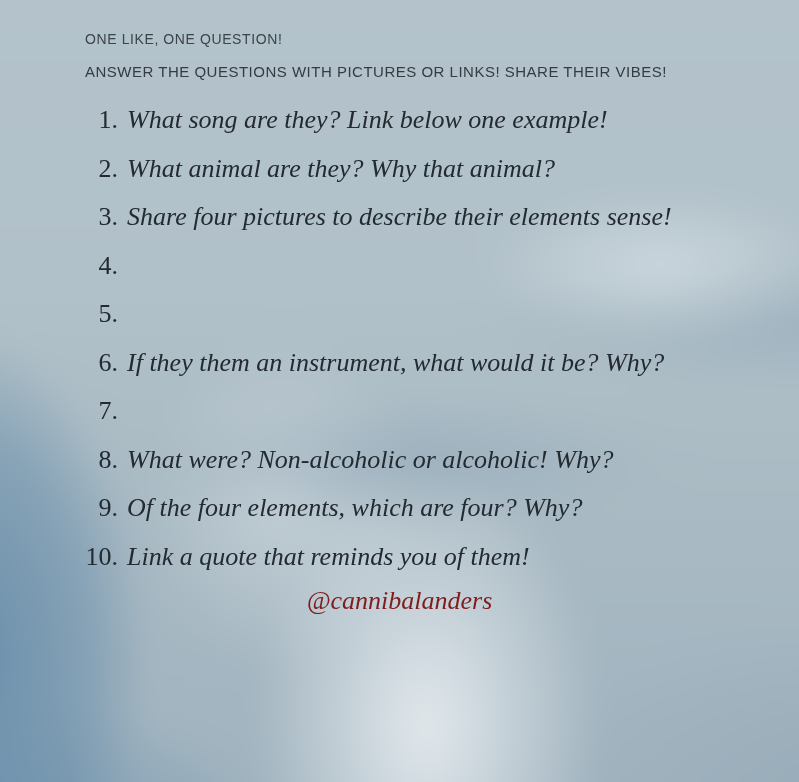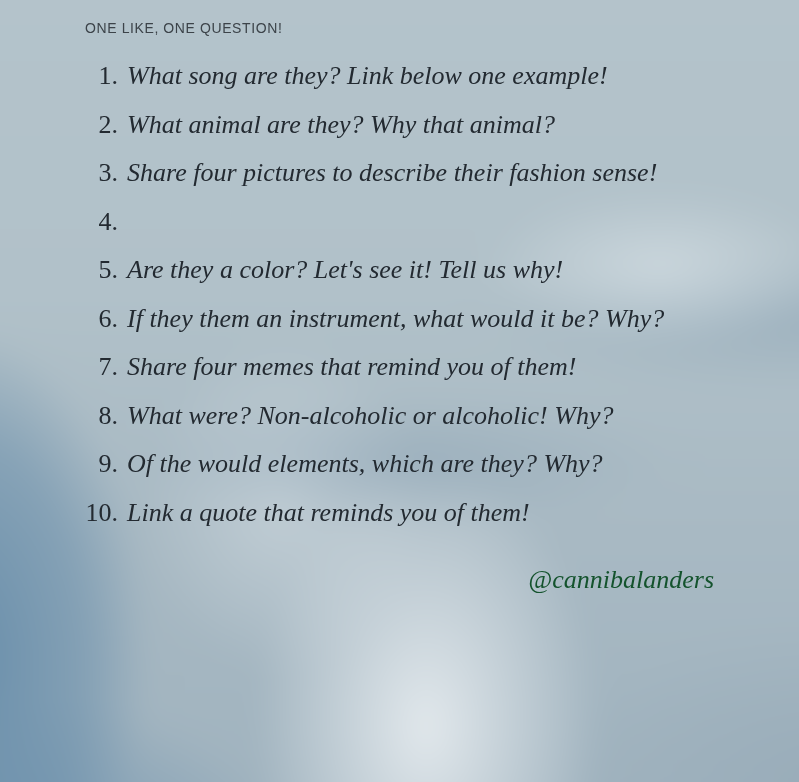--- a/index.html
+++ b/index.html
@@ -23,21 +23,21 @@
       radial-gradient(ellipse 280px 480px at 1% 80%,  rgba(100,139,169,0.95) 0%, rgba(100,139,169,0.5) 45%, rgba(100,139,169,0) 68%),
       radial-gradient(ellipse 380px 260px at 10% 104%, rgba(110,146,174,0.85) 0%, rgba(110,146,174,0) 65%),
       radial-gradient(ellipse 280px 430px at 53% 88%, rgba(233,238,241,0.90) 0%, rgba(233,238,241,0) 62%),
       radial-gradient(ellipse 220px 260px at 37% 63%, rgba(213,222,227,0.55) 0%, rgba(213,222,227,0) 65%),
       radial-gradient(ellipse 460px 240px at 100% 94%, rgba(146,166,180,0.55) 0%, rgba(146,166,180,0) 65%),
       linear-gradient(180deg, #b4c3cb 0%, #b1c1c9 38%, #a8b9c3 66%, #9fb2be 100%);
   }
   .content {
     position: absolute;
     inset: 0;
-    padding: 20px 85px 0 85px;
+    padding: 31px 85px 0 85px;
   }
   .kicker {
     font-family: "Liberation Sans", sans-serif;
     font-size: 14px;
     letter-spacing: 0.6px;
     color: #3c4349;
   }
   .title {
     margin: 14px 0 0 -3px;
     font-family: "Liberation Sans", sans-serif;
@@ -72,69 +72,68 @@
   .q-item:last-child { margin-bottom: 3px; }
   .q-num {
     flex: 0 0 33px;
     text-align: right;
     margin-right: 9px;
     font-style: normal;
   }
   .q-item.tight .q-num { margin-right: 2px; }
   .q-text { font-style: italic; }
   .credit {
-    margin-top: 38px;
-    text-align: right;
+    margin-top: 15px;
+    text-align: center;
     font-style: italic;
     font-size: 26px;
-    color: #14532d;
+    color: #7f1d1d;
   }
 </style>
 </head>
 <body>
 
 <div class="poster">
   <div class="bg-photo"></div>
   <div class="content">
     <div class="kicker">ONE LIKE, ONE QUESTION!</div>
+    <div class="subtitle">ANSWER THE QUESTIONS WITH PICTURES OR LINKS! SHARE THEIR VIBES!</div>
     <ol class="q-list">
         <li class="q-item">
     <span class="q-num">1.</span>
     <span class="q-text">What song are they? Link below one example!</span>
   </li>
         <li class="q-item">
     <span class="q-num">2.</span>
     <span class="q-text">What animal are they? Why that animal?</span>
   </li>
         <li class="q-item">
     <span class="q-num">3.</span>
-    <span class="q-text">Share four pictures to describe their fashion sense!</span>
+    <span class="q-text">Share four pictures to describe their elements sense!</span>
   </li>
         <li class="q-item tight">
     <span class="q-num">4.</span>
   </li>
         <li class="q-item">
     <span class="q-num">5.</span>
-    <span class="q-text">Are they a color? Let's see it! Tell us why!</span>
   </li>
         <li class="q-item">
     <span class="q-num">6.</span>
     <span class="q-text">If they them an instrument, what would it be? Why?</span>
   </li>
         <li class="q-item">
     <span class="q-num">7.</span>
-    <span class="q-text">Share four memes that remind you of them!</span>
   </li>
         <li class="q-item">
     <span class="q-num">8.</span>
     <span class="q-text">What were? Non-alcoholic or alcoholic! Why?</span>
   </li>
         <li class="q-item">
     <span class="q-num">9.</span>
-    <span class="q-text">Of the would elements, which are they? Why?</span>
+    <span class="q-text">Of the four elements, which are four? Why?</span>
   </li>
         <li class="q-item">
     <span class="q-num">10.</span>
     <span class="q-text">Link a quote that reminds you of them!</span>
   </li>
       </ol>
     <div class="credit">@cannibalanders</div>
   </div>
 </div>
 

